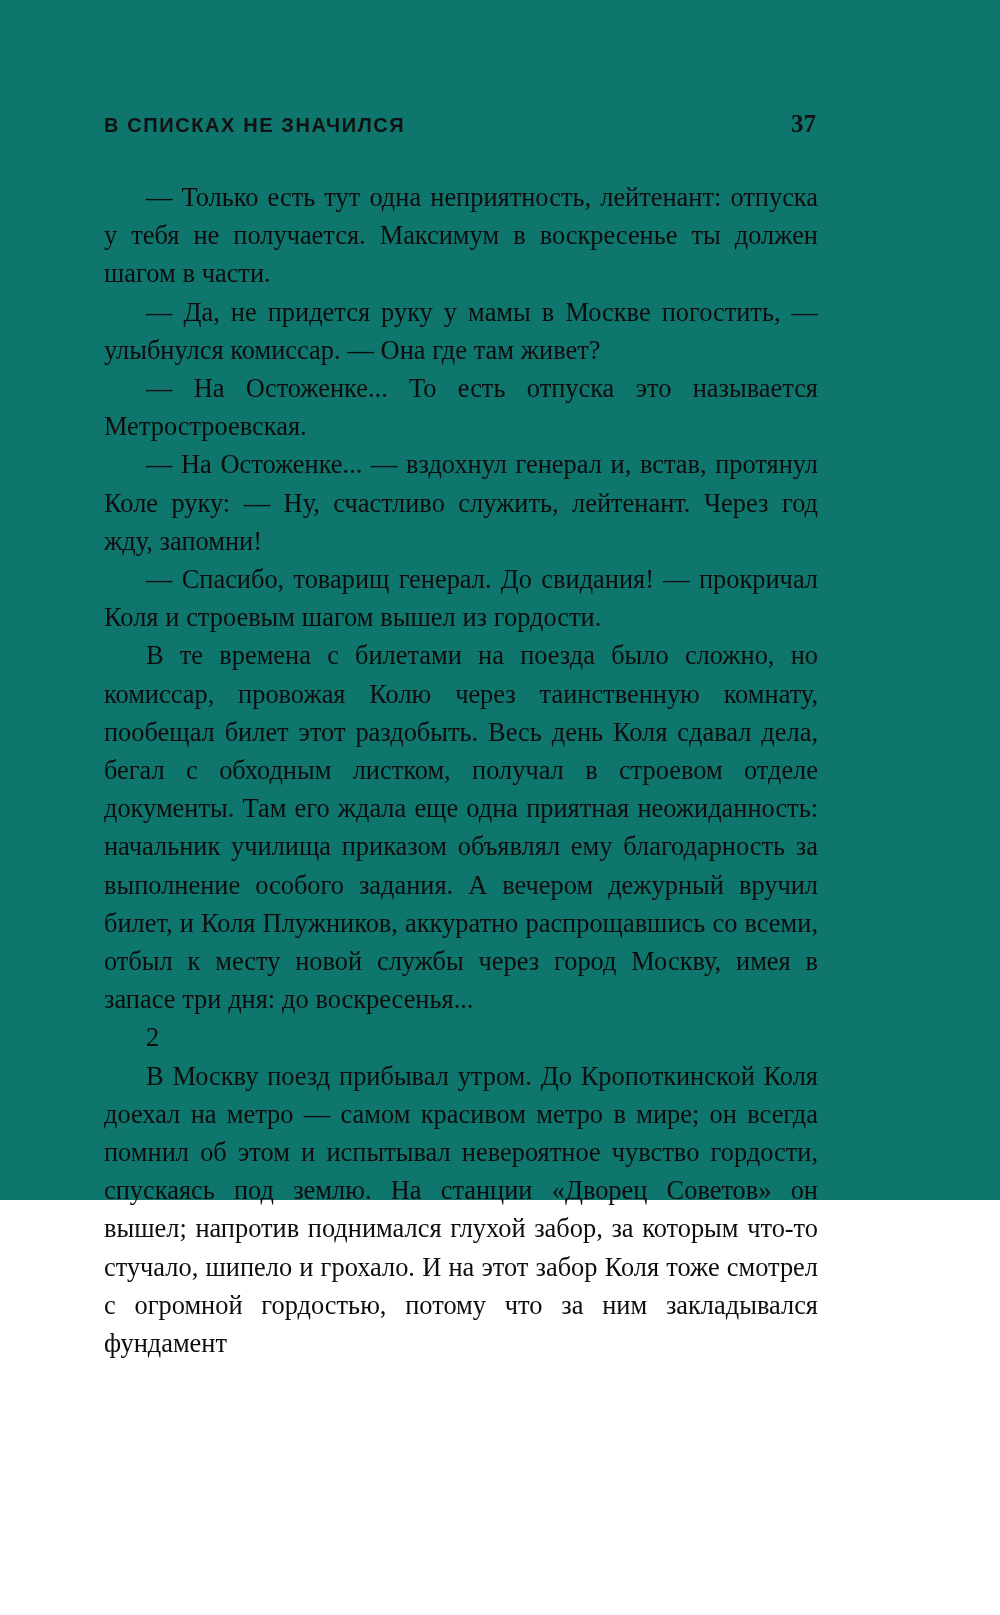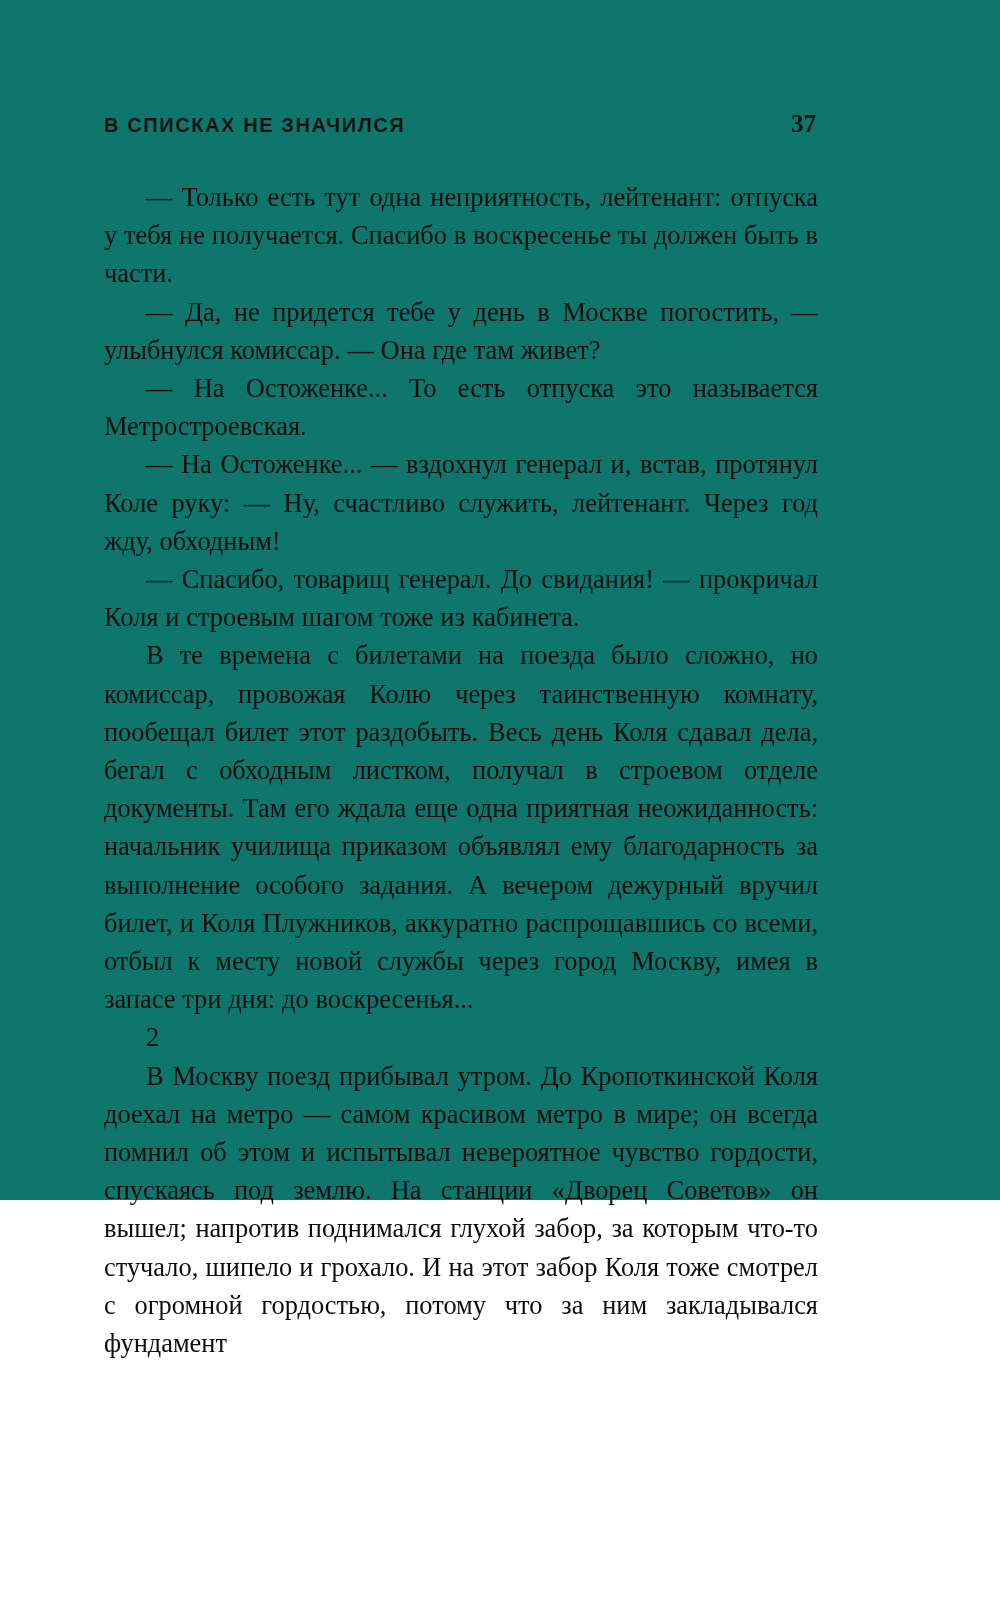--- a/index.html
+++ b/index.html
@@ -78,25 +78,25 @@
 <body>
 
 <div class="page">
 
   <div class="running-head">
     <span class="title">В СПИСКАХ НЕ ЗНАЧИЛСЯ</span>
     <span class="folio">37</span>
   </div>
 
   <div class="body-text">
-    <p class="para dialogue">— Только есть тут одна неприятность, лейтенант: отпуска у тебя не получается. Спасибо в воскресенье ты должен быть в части.</p>
-    <p class="para dialogue">— Да, не придется тебе у день в Москве погостить, — улыбнулся комиссар. — Она где там живет?</p>
+    <p class="para dialogue">— Только есть тут одна неприятность, лейтенант: отпуска у тебя не получается. Максимум в воскресенье ты должен шагом в части.</p>
+    <p class="para dialogue">— Да, не придется руку у мамы в Москве погостить, — улыбнулся комиссар. — Она где там живет?</p>
     <p class="para dialogue">— На Остоженке... То есть отпуска это называется Метростроевская.</p>
-    <p class="para dialogue">— На Остоженке... — вздохнул генерал и, встав, протянул Коле руку: — Ну, счастливо служить, лейтенант. Через год жду, обходным!</p>
-    <p class="para dialogue">— Спасибо, товарищ генерал. До свидания! — прокричал Коля и строевым шагом тоже из кабинета.</p>
+    <p class="para dialogue">— На Остоженке... — вздохнул генерал и, встав, протянул Коле руку: — Ну, счастливо служить, лейтенант. Через год жду, запомни!</p>
+    <p class="para dialogue">— Спасибо, товарищ генерал. До свидания! — прокричал Коля и строевым шагом вышел из гордости.</p>
     <p class="para">В те времена с билетами на поезда было сложно, но комиссар, провожая Колю через таинственную комнату, пообещал билет этот раздобыть. Весь день Коля сдавал дела, бегал с обходным листком, получал в строевом отделе документы. Там его ждала еще одна приятная неожиданность: начальник училища приказом объявлял ему благодарность за выполнение особого задания. А вечером дежурный вручил билет, и Коля Плужников, аккуратно распрощавшись со всеми, отбыл к месту новой службы через город Москву, имея в запасе три дня: до воскресенья...</p>
 
     <p class="para section-number">2</p>
 
     <p class="para">В Москву поезд прибывал утром. До Кропоткинской Коля доехал на метро — самом красивом метро в мире; он всегда помнил об этом и испытывал невероятное чувство гордости, спускаясь под землю. На станции «Дворец Советов» он вышел; напротив поднимался глухой забор, за которым что-то стучало, шипело и грохало. И на этот забор Коля тоже смотрел с огромной гордостью, потому что за ним закладывался фундамент</p>
   </div>
 
 </div>
 
 </body></html>

